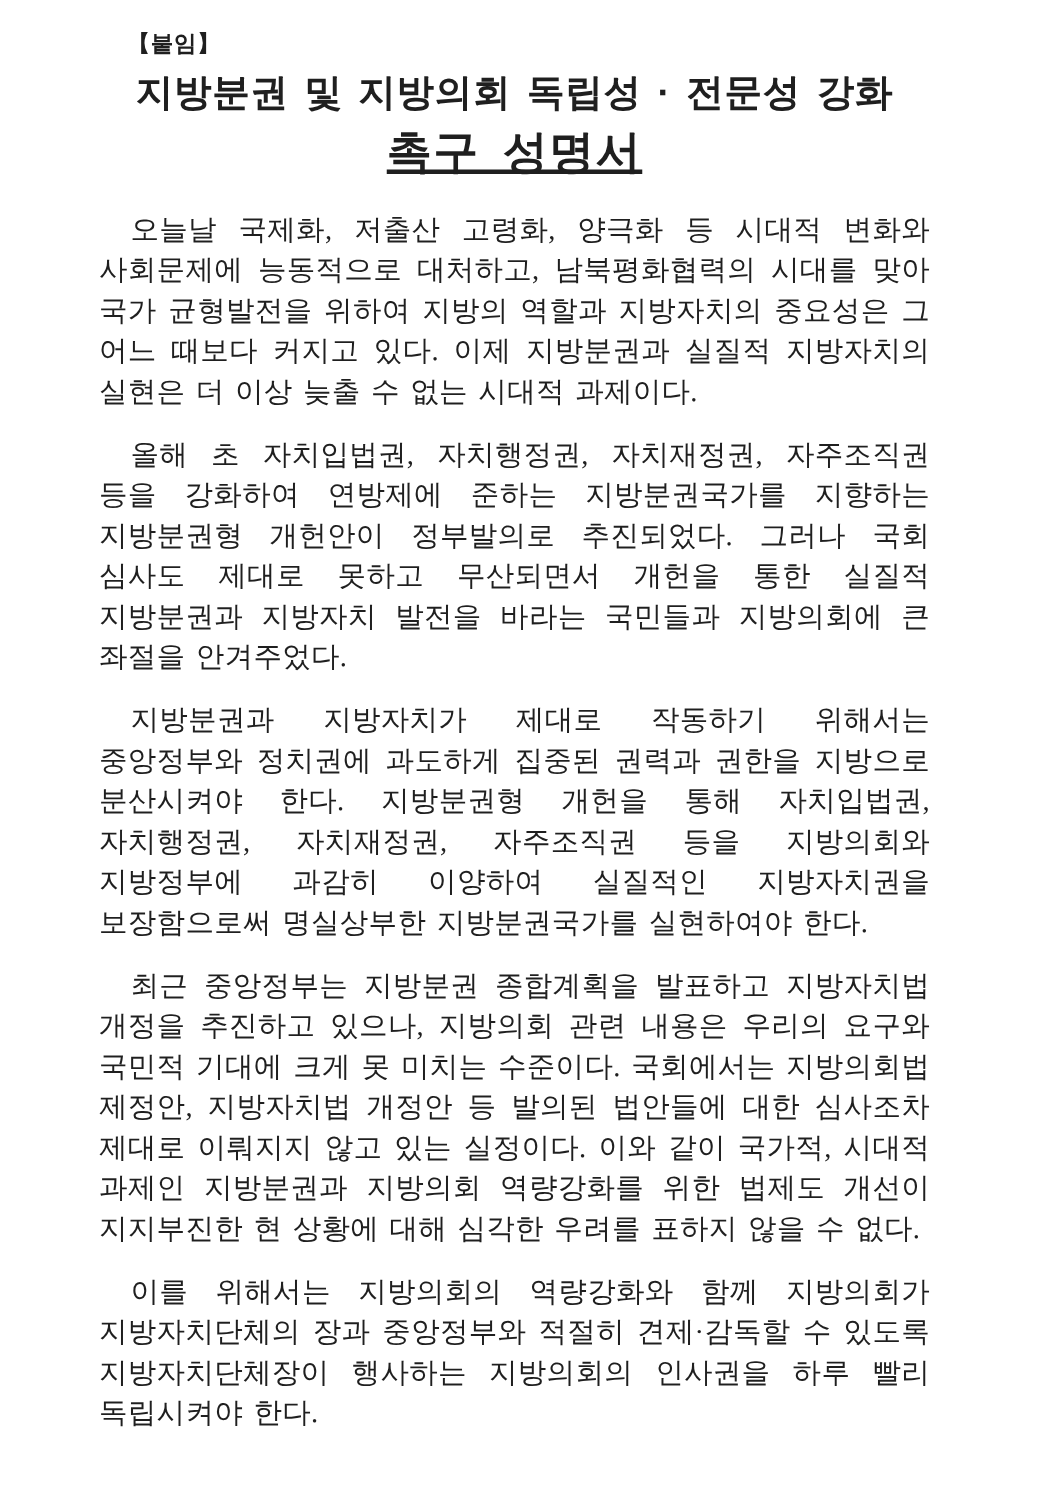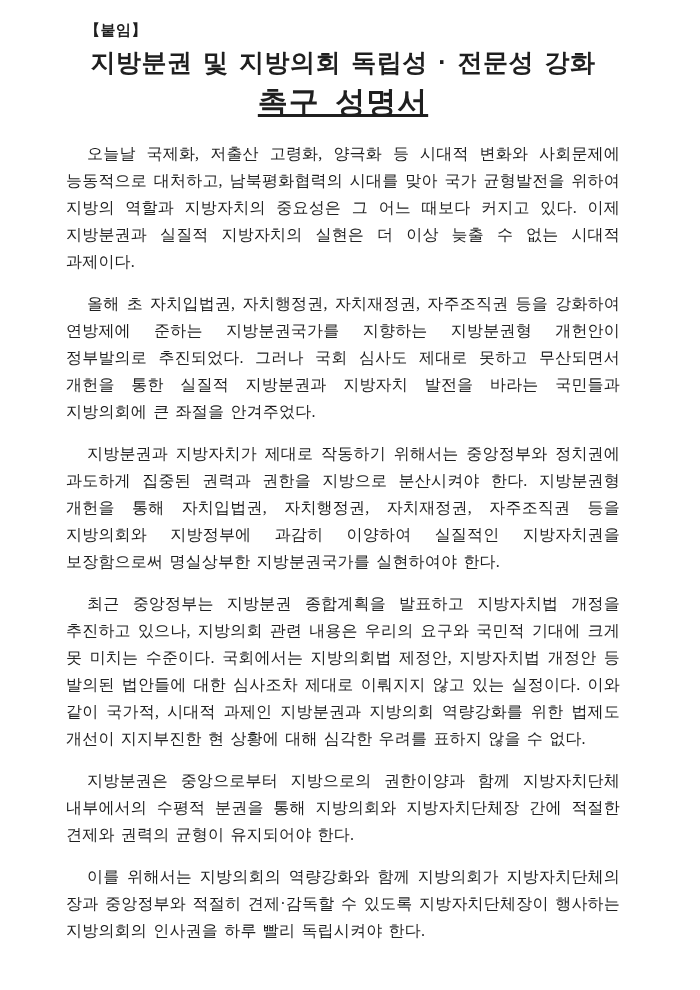--- a/index.html
+++ b/index.html
@@ -48,21 +48,21 @@
     font-weight: bold;
     font-size: 30px;
     line-height: 40px;
     letter-spacing: 1px;
     word-spacing: 6px;
     margin-top: 2px;
     text-decoration: underline;
   }
   .body-text p {
     margin: 0 0 15px 0;
-    font-size: 16px;
+    font-size: 19px;
     line-height: 27px;
     text-align: justify;
     text-indent: 21px;
     word-spacing: 2px;
     letter-spacing: 0.2px;
     word-break: keep-all;
   }
 </style>
 </head>
 <body>
@@ -74,17 +74,16 @@
   <div class="title-block">
     <div class="title-line1">지방분권 및 지방의회 독립성 · 전문성 강화</div>
     <div class="title-line2">촉구 성명서</div>
   </div>
 
   <div class="body-text">
     <p>오늘날 국제화, 저출산 고령화, 양극화 등 시대적 변화와 사회문제에 능동적으로 대처하고, 남북평화협력의 시대를 맞아 국가 균형발전을 위하여 지방의 역할과 지방자치의 중요성은 그 어느 때보다 커지고 있다. 이제 지방분권과 실질적 지방자치의 실현은 더 이상 늦출 수 없는 시대적 과제이다.</p>
     <p>올해 초 자치입법권, 자치행정권, 자치재정권, 자주조직권 등을 강화하여 연방제에 준하는 지방분권국가를 지향하는 지방분권형 개헌안이 정부발의로 추진되었다. 그러나 국회 심사도 제대로 못하고 무산되면서 개헌을 통한 실질적 지방분권과 지방자치 발전을 바라는 국민들과 지방의회에 큰 좌절을 안겨주었다.</p>
     <p>지방분권과 지방자치가 제대로 작동하기 위해서는 중앙정부와 정치권에 과도하게 집중된 권력과 권한을 지방으로 분산시켜야 한다. 지방분권형 개헌을 통해 자치입법권, 자치행정권, 자치재정권, 자주조직권 등을 지방의회와 지방정부에 과감히 이양하여 실질적인 지방자치권을 보장함으로써 명실상부한 지방분권국가를 실현하여야 한다.</p>
     <p>최근 중앙정부는 지방분권 종합계획을 발표하고 지방자치법 개정을 추진하고 있으나, 지방의회 관련 내용은 우리의 요구와 국민적 기대에 크게 못 미치는 수준이다. 국회에서는 지방의회법 제정안, 지방자치법 개정안 등 발의된 법안들에 대한 심사조차 제대로 이뤄지지 않고 있는 실정이다. 이와 같이 국가적, 시대적 과제인 지방분권과 지방의회 역량강화를 위한 법제도 개선이 지지부진한 현 상황에 대해 심각한 우려를 표하지 않을 수 없다.</p>
-    <p>지방분권은 중앙으로부터 지방으로의 권한이양과 함께 지방자치단체 내부에서의 수평적 분권을 통해 지방의회와 지방자치단체장 간에 적절한 견제와 권력의 균형이 유지되어야 한다.</p>
     <p>이를 위해서는 지방의회의 역량강화와 함께 지방의회가 지방자치단체의 장과 중앙정부와 적절히 견제·감독할 수 있도록 지방자치단체장이 행사하는 지방의회의 인사권을 하루 빨리 독립시켜야 한다.</p>
   </div>
 
 </div>
 
 </body></html>

